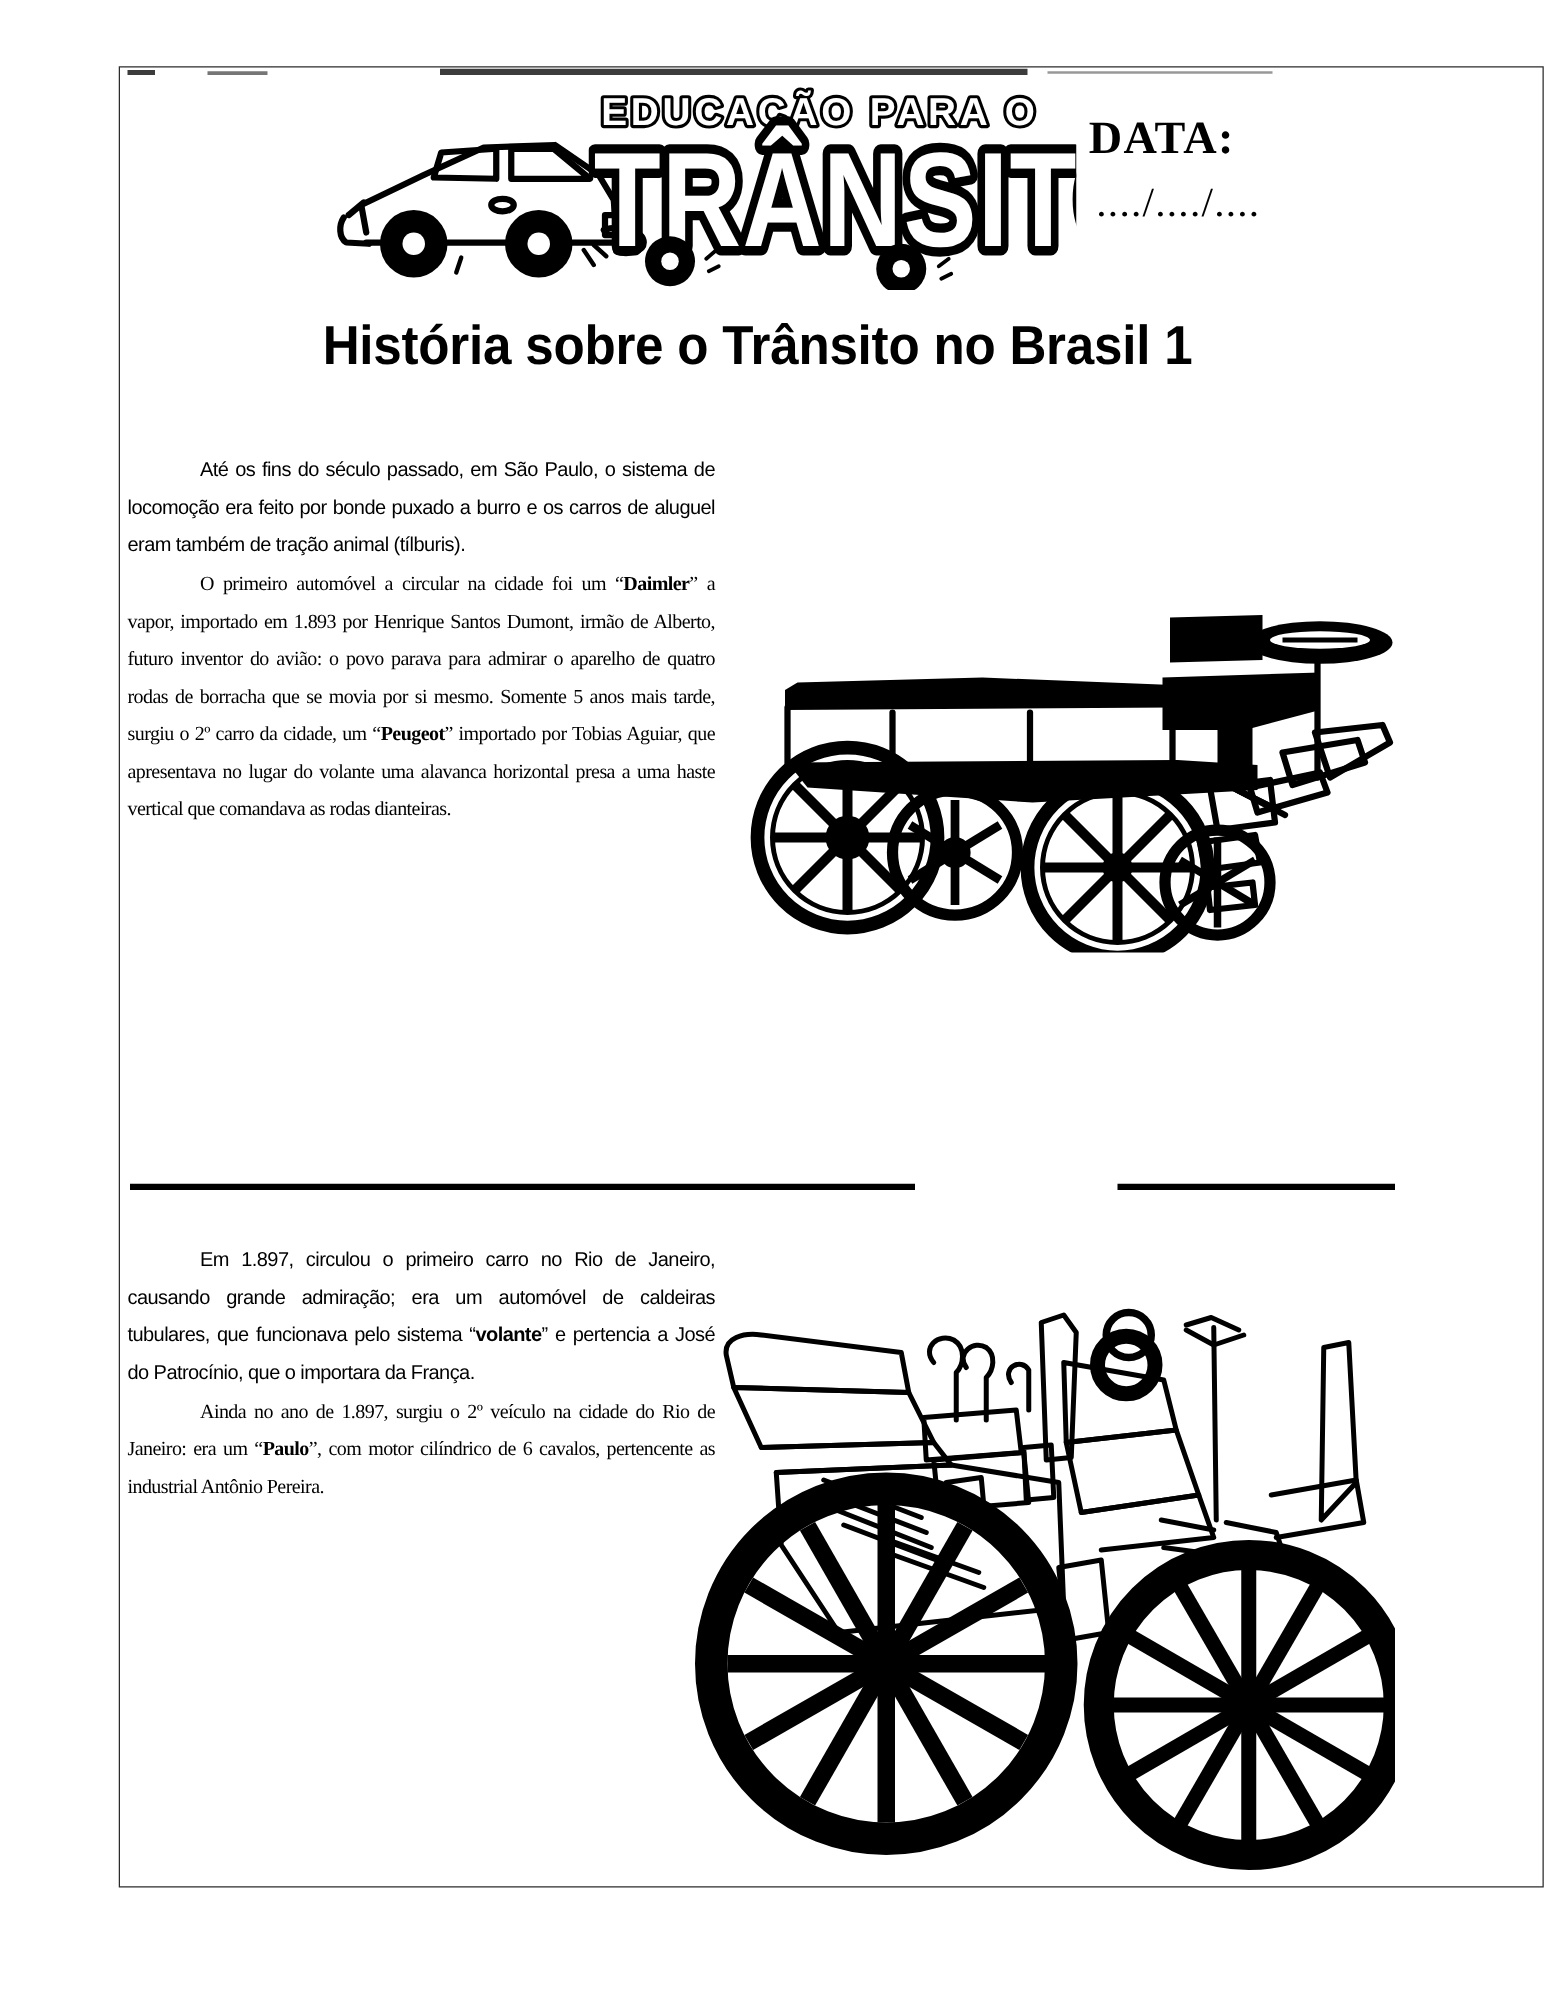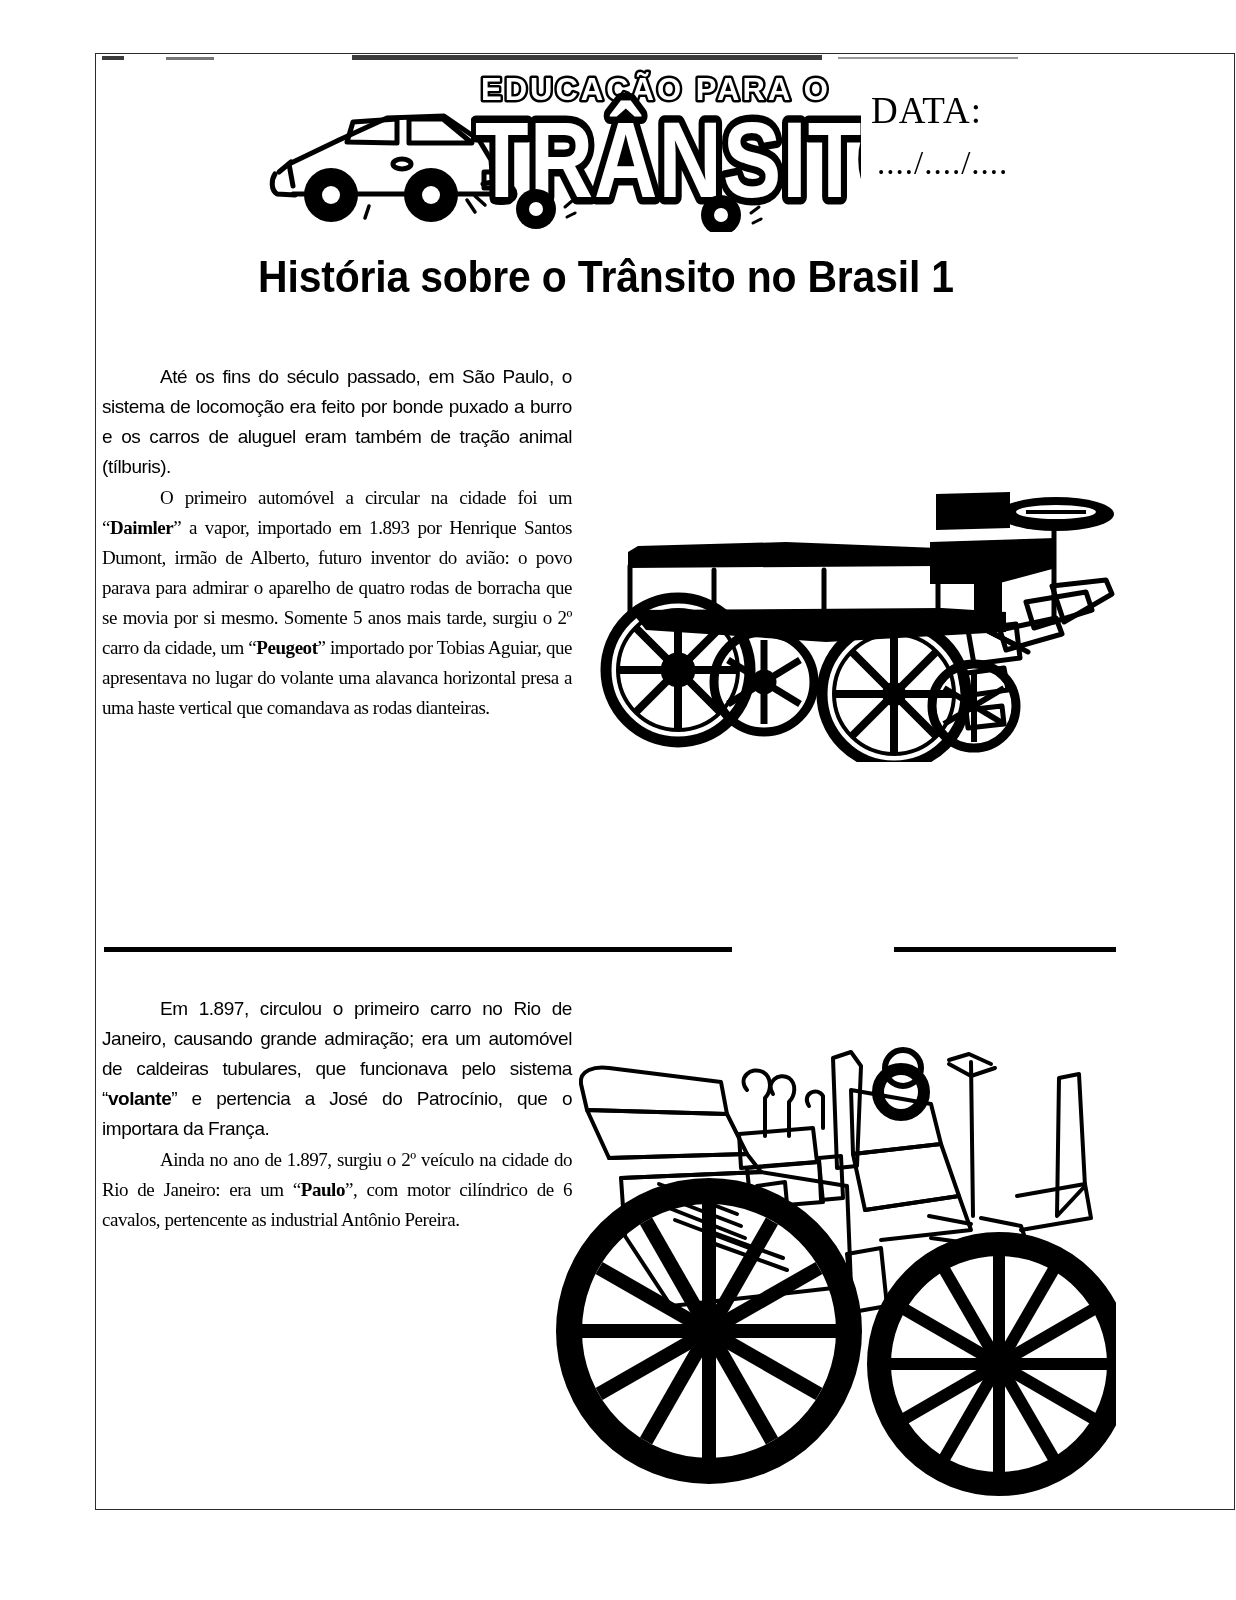--- a/index.html
+++ b/index.html
@@ -64,21 +64,21 @@
   }
   .date-block {
     position: absolute;
     left: 775px;
     top: 38px;
     width: 180px;
     text-align: left;
   }
   .date-label {
     font-family: "Liberation Serif", serif;
-    font-weight: normal;
+    font-weight: bold;
     font-size: 37px;
     letter-spacing: 1px;
     line-height: 1;
     white-space: nowrap;
   }
   .date-blanks {
     font-family: "Liberation Serif", serif;
     font-size: 33px;
     letter-spacing: 1px;
     margin-top: 16px;
@@ -107,21 +107,21 @@
     position: absolute;
     width: 1020px;
   }
   .section.one { top: 300px; height: 590px; }
   .section.two { top: 930px; height: 520px; }
 
   .text-col {
     position: absolute;
     left: 6px;
     width: 470px;
-    font-size: 19px;
+    font-size: 16px;
     line-height: 30px;
     text-align: justify;
     color: #000;
   }
   .section.one .text-col { top: 8px; }
   .section.two .text-col { top: 10px; }
 
   .text-col p {
     margin: 0;
     text-indent: 58px;

